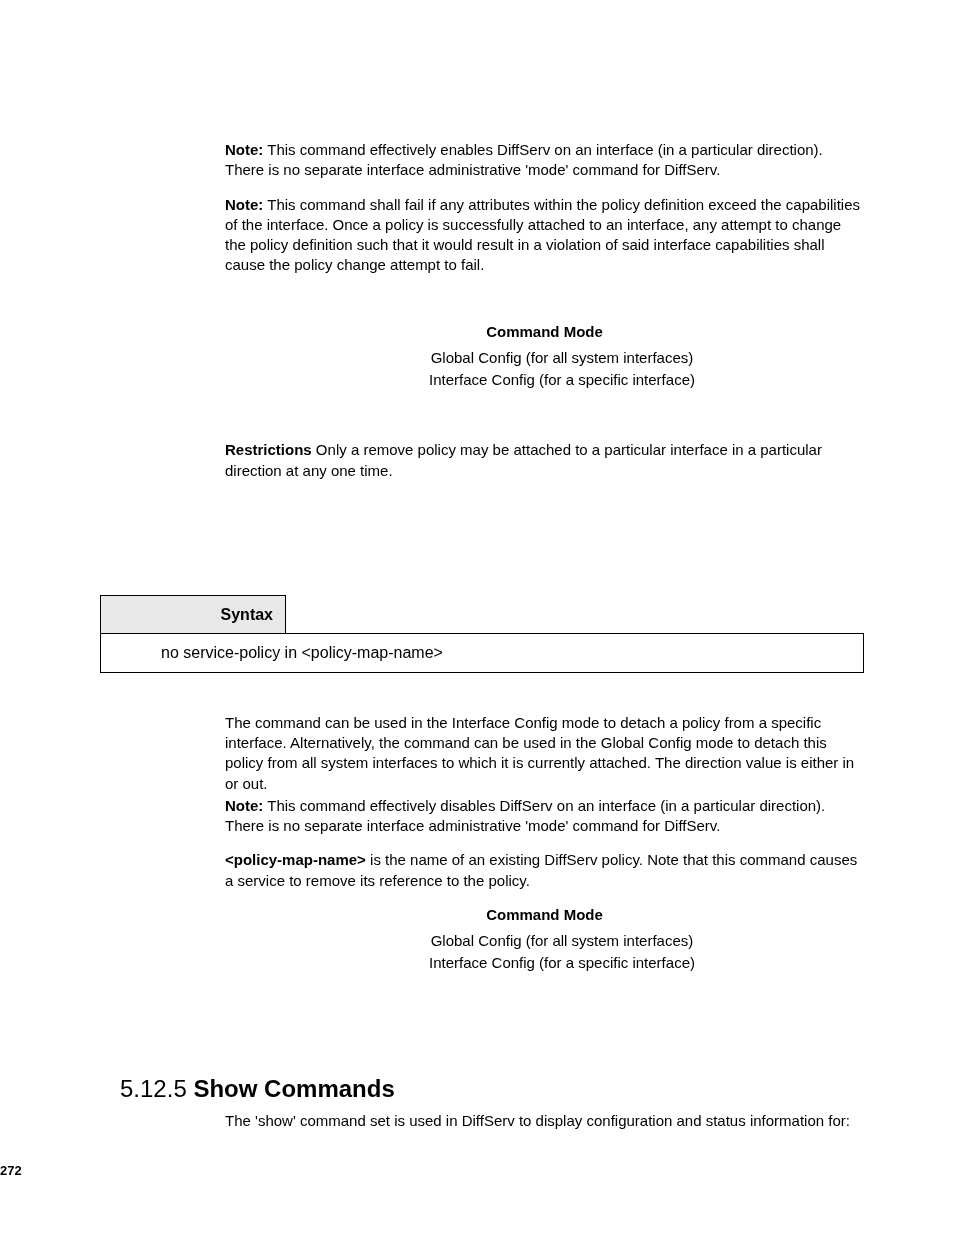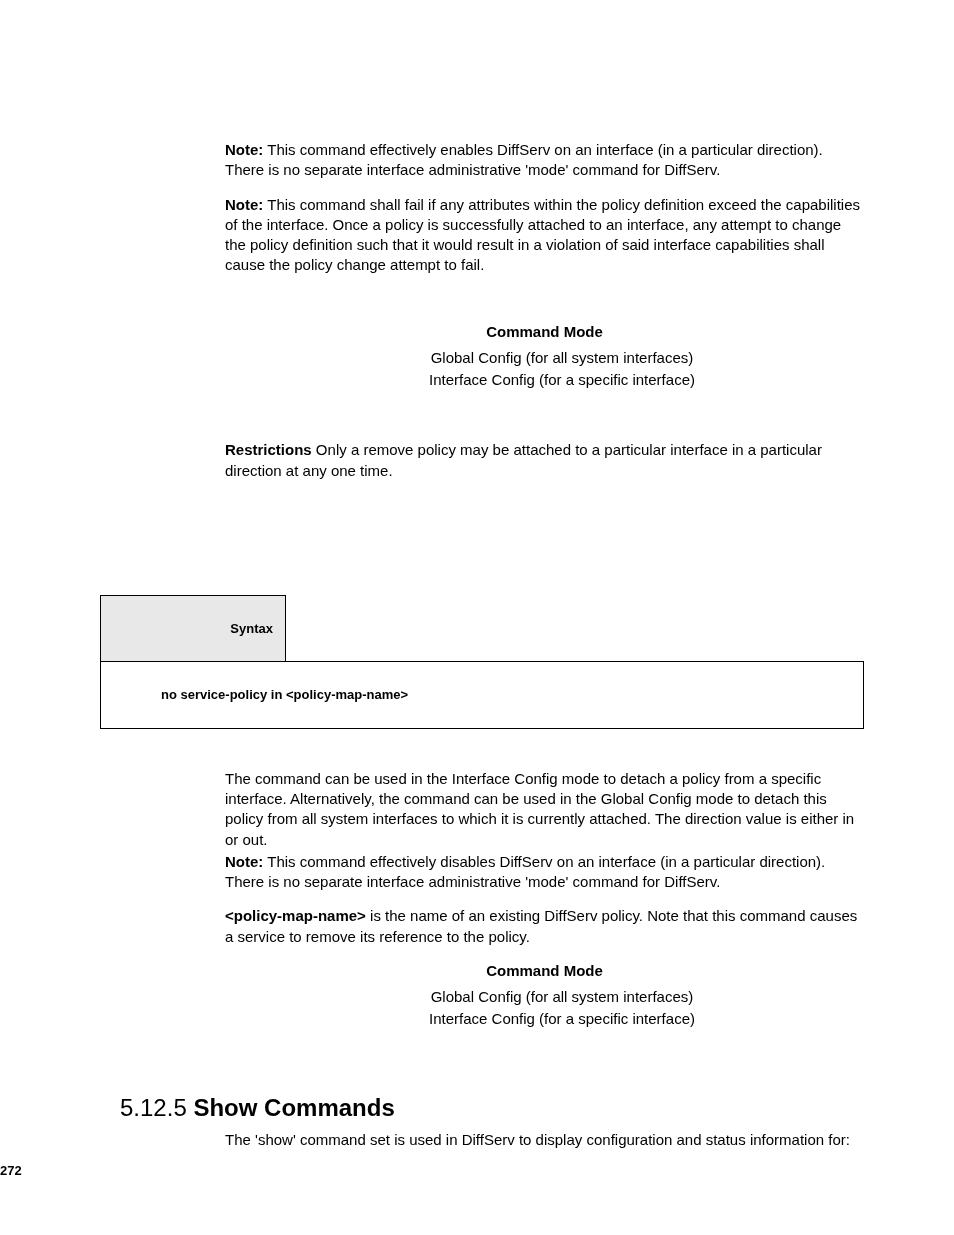--- a/index.html
+++ b/index.html
@@ -43,38 +43,38 @@
   h2.sec .num {
     font-weight: normal;
   }
   .syntax-table {
     border-collapse: collapse;
     width: 100%;
     margin: 20px 0 40px 0;
   }
   .syntax-table td {
     border: 1px solid #000;
-    padding: 24px 12px;
-    font-size: 13px;
+    padding: 8px 12px;
+    font-size: 16px;
   }
   .syntax-table .label-cell {
     background: #e8e8e8;
     width: 160px;
     text-align: right;
     font-weight: bold;
   }
   .syntax-table .blank-cell {
     border-left: none;
     border-top: none;
     border-right: none;
     background: #fff;
   }
   .syntax-table .cmd-cell {
     padding-left: 60px;
-    font-weight: bold;
+    font-weight: normal;
   }
   .pagenum {
     font-weight: bold;
     font-size: 13px;
     position: absolute;
     left: 0; right: 0;
     top: 1162px;
   }
   .section-gap-lg { height: 80px; }
   .section-gap-md { height: 32px; }
@@ -137,21 +137,21 @@
     </p>
     <p class="bold" style="margin-bottom:6px;">Command Mode</p>
   </div>
   <div class="sub-indent tight">
     <p>Global Config (for all system interfaces)</p>
     <p>Interface Config (for a specific interface)</p>
   </div>
 
   <div style="height:60px;"></div>
 
-  <div style="margin-left:20px;">
+  <div style="margin-left:20px;margin-top:37px;">
     <h2 class="sec">
       <span class="num">5.12.5 </span><span>Show Commands</span>
     </h2>
   </div>
   <div class="indent">
     <p>The 'show' command set is used in DiffServ to display configuration and status information for:</p>
   </div>
 
 </div>
 

